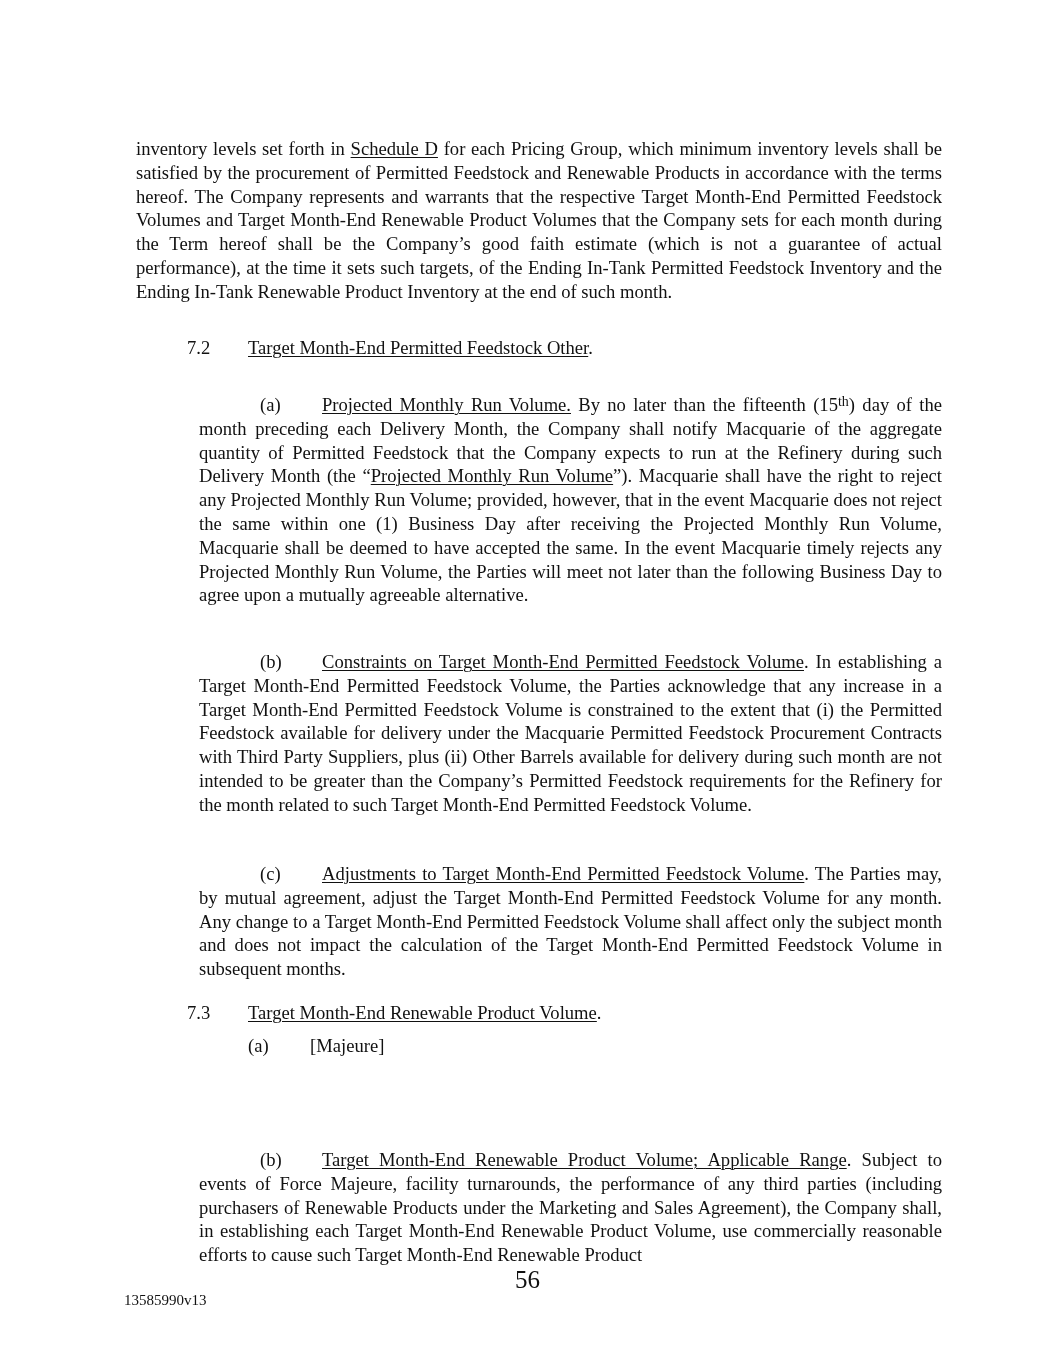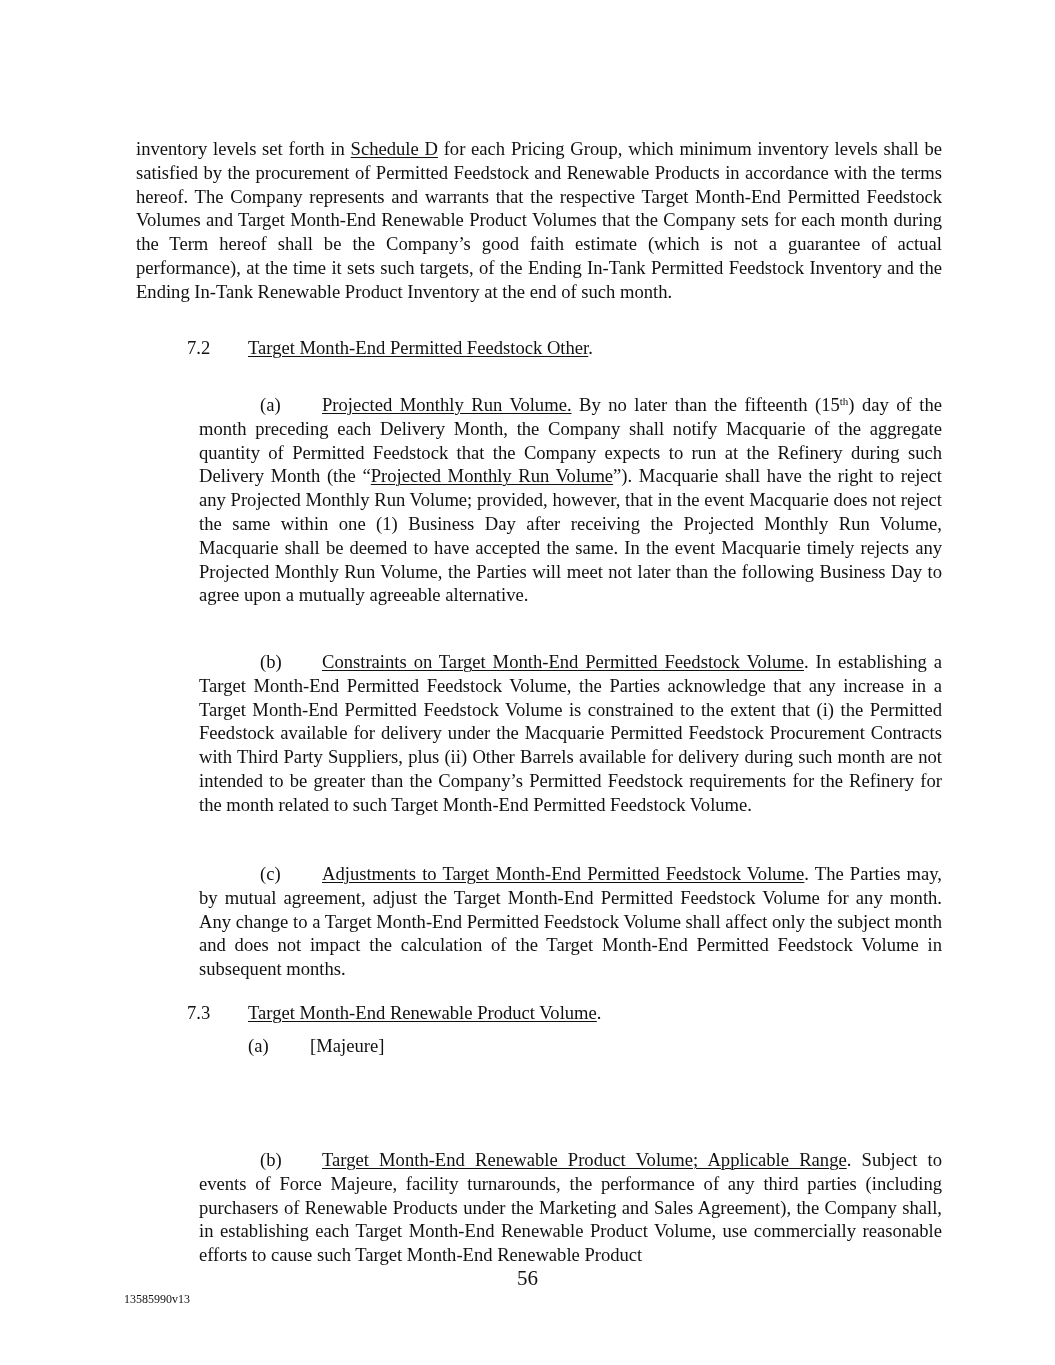--- a/index.html
+++ b/index.html
@@ -13,23 +13,23 @@
   .h72 { left: 187px; top: 336px; }
   .h73 { left: 187px; top: 989px; margin-top: 12px; }
   .sub { left: 187px; width: 743px; }
   .sub .lbl { display: inline-block; width: 62px; margin-left: 61px; }
   .sa { top: 381px; }
   .sb { top: 638px; }
   .sc { top: 850px; }
   .s3a { left: 187px; top: 1034px; white-space: nowrap; }
   .s3b { top: 1136px; }
   u { text-decoration: underline; text-underline-offset: 2px; text-decoration-thickness: 1px; }
-  sup { font-size: 11px; vertical-align: top; position: relative; top: -3px; }
-  .pagenum { position: absolute; left: 0; width: 1055px; top: 1266px; text-align: center; font-size: 21px; }
-  .docid { position: absolute; left: 124px; top: 1292px; font-size: 12px; }
+  sup { font-size: 14px; vertical-align: top; position: relative; top: -3px; }
+  .pagenum { position: absolute; left: 0; width: 1055px; top: 1266px; text-align: center; font-size: 25px; }
+  .docid { position: absolute; left: 124px; top: 1292px; font-size: 15px; }
 </style>
 </head>
 <body>
 
 <div class="page">
 
   <p class="para p-intro"><span>inventory levels set forth in </span><u>Schedule D</u><span> for each Pricing Group, which minimum inventory levels shall be satisfied by the procurement of Permitted Feedstock and Renewable Products in accordance with the terms hereof.  The Company represents and warrants that the respective Target Month-End Permitted Feedstock Volumes and Target Month-End Renewable Product Volumes that the Company sets for each month during the Term hereof shall be the Company’s good faith estimate (which is not a guarantee of actual performance), at the time it sets such targets, of the Ending In-Tank Permitted Feedstock Inventory and the Ending In-Tank Renewable Product Inventory at the end of such month.</span></p>
 
   <p class="heading h72"><span class="num">7.2</span><u>Target Month-End Permitted Feedstock Other</u><span>.</span></p>
 

